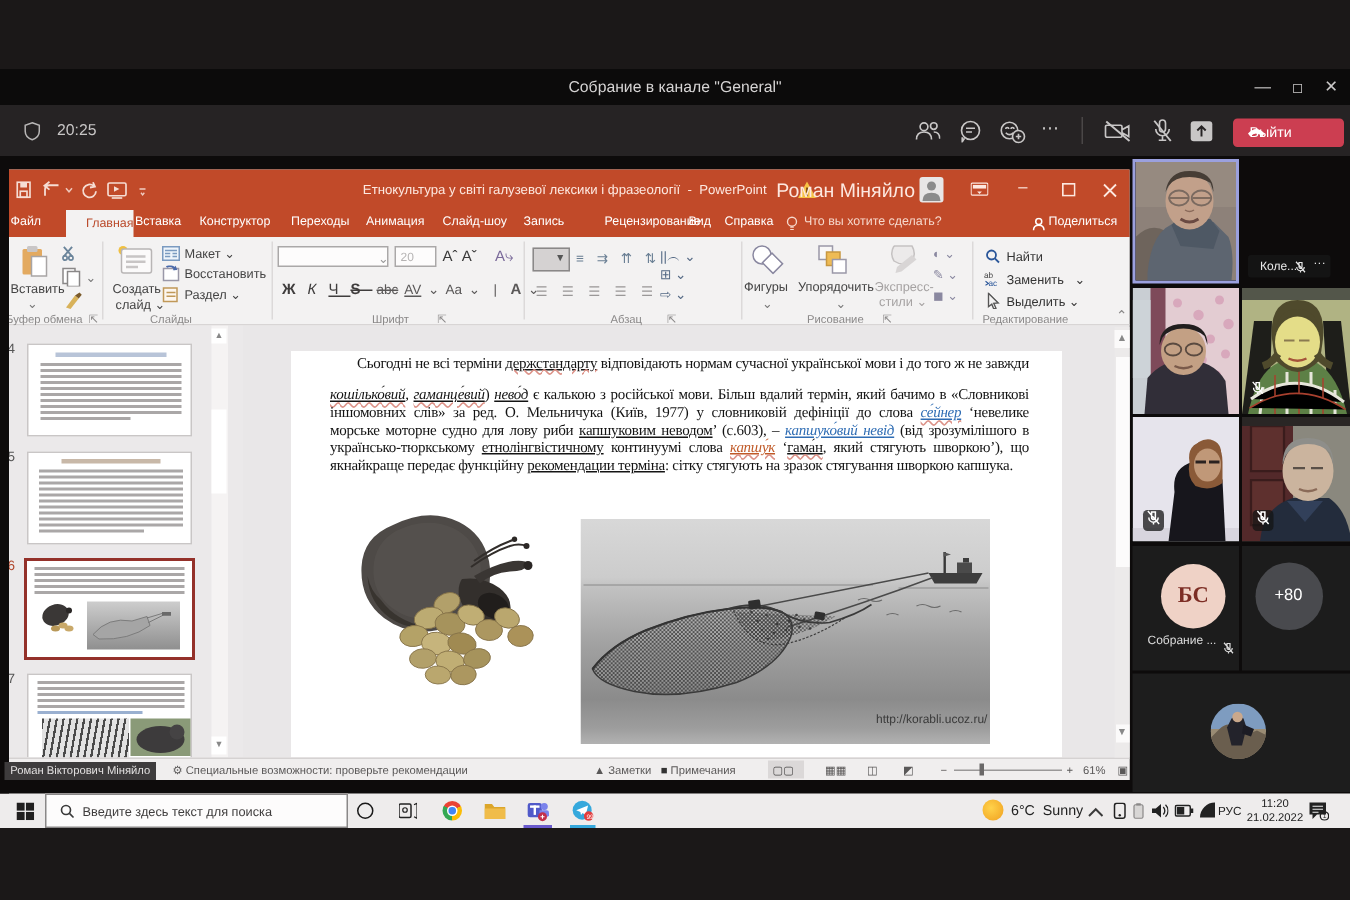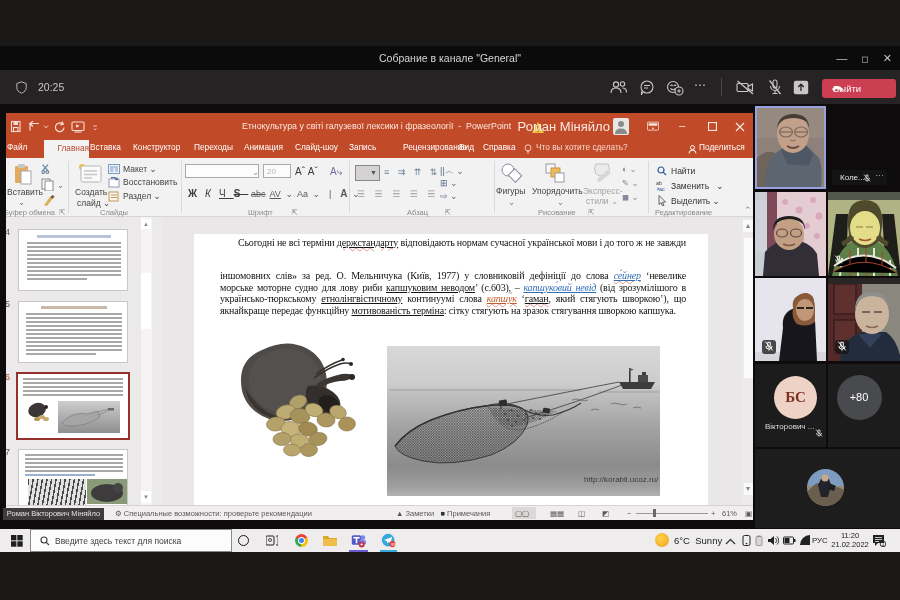--- a/index.html
+++ b/index.html
@@ -369,24 +369,25 @@
       </div>
 
       <div class="abs" style="left:141px;top:0;width:11px;height:288px;background:#f5f3f3"></div>
       <div class="abs" style="left:141px;top:2px;width:10px;height:10px;background:#fff;color:#888;font-size:6px;text-align:center;line-height:10px">▲</div>
       <div class="abs" style="left:141px;top:56px;width:10px;height:56px;background:#fff"></div>
       <div class="abs" style="left:141px;top:274px;width:10px;height:12px;background:#fff;color:#888;font-size:6px;text-align:center;line-height:12px">▼</div>
     </div>
     <div class="abs" id="editor">
       <div class="abs" id="slide">
         <div class="sl" style="top:2.7px"><span style="display:inline-block;width:18px"></span>Сьогодні не всі терміни <span class="u"><span class="sq">держстандарту</span></span> відповідають нормам сучасної української мови і до того ж не завжди</div>
+        <div class="sl" style="top:24.4px"><i style="text-decoration:underline"><span class="sq">кошілько́вий</span></i>, <i style="text-decoration:underline"><span class="sq">гаманце́вий</span></i>) <i style="text-decoration:underline">нево́д</i> є калькою з російської мови. Більш вдалий термін, який бачимо в «Словникові</div>
         <div class="sl" style="top:36.3px">іншомовних слів» за ред. О. Мельничука (Київ, 1977) у словниковій дефініції до слова <i class="bu"><span class="sq">се́йнер</span></i> ‘невелике</div>
         <div class="sl" style="top:47.7px">морське моторне судно для лову риби <span class="u">капшуковим неводом</span>’ (с.603), – <i class="bu">капшуко́вий невід</i> (від зрозумілішого в</div>
         <div class="sl" style="top:59px">українсько-тюркському <span class="u">етнолінгвістичному</span> континуумі слова <i class="ou"><span class="sq">капшу́к</span></i> ‘<span class="u"><span class="sq">гама́н</span></span>, який стягують шворкою’), що</div>
-        <div class="sl" style="top:70.7px;text-align-last:left">якнайкраще передає функційну <span class="u">мотивованість терміна</span>: сітку стягують на зразок стягування шворкою капшука.</div>
+        <div class="sl" style="top:70.7px;text-align-last:left">якнайкраще передає функційну <span class="u">рекомендации терміна</span>: сітку стягують на зразок стягування шворкою капшука.</div>
 
         <svg class="abs" style="left:40px;top:106px" width="132" height="124" viewBox="0 0 132 124">
           <g>
             <path d="M28 10 Q52 -2 72 8 Q88 16 92 34 Q95 50 87 62 Q76 76 58 80 Q38 84 22 72 Q6 60 7 38 Q8 18 28 10 Z" fill="#4e4a47"></path>
             <path d="M30 14 Q50 4 68 12 Q82 19 86 34 Q88 46 82 56 Q72 68 56 72 Q40 75 27 65 Q14 55 15 38 Q16 22 30 14 Z" fill="#57534f" opacity="0.75"></path>
             <path d="M20 60 Q30 74 50 78 Q38 80 26 72 Q12 62 11 44 Q13 54 20 60 Z" fill="#38342f"></path>
             <path d="M74 46 Q88 44 99 52 Q108 59 106 68 Q102 78 88 75 Q76 70 72 58 Q71 50 74 46 Z" fill="#332f2c"></path>
             <ellipse cx="95" cy="64" rx="11" ry="8" fill="#211e1c" transform="rotate(28 95 64)"></ellipse>
             <path d="M82 44 Q96 36 108 34 Q116 33 119 36 Q116 41 106 41 Q94 42 86 49 Z" fill="#3a3633"></path>
             <circle cx="118" cy="37" r="3" fill="#2a2624"></circle>
@@ -602,21 +603,21 @@
       <path d="M34 34 h8 m4 0 h8" stroke="#5a5048" stroke-width="1.5"></path>
       <path d="M38 48 q6 3 12 0" stroke="#8a6a58" stroke-width="1.5" fill="none"></path>
     </svg>
     <div class="abs micbadge2" style="left:7px;bottom:7px"><svg width="10" height="10" viewBox="0 0 8 8">
             <path d="M3 1 h2 v3 a1 1 0 0 1 -2 0 z M1.5 4 a2.5 2.5 0 0 0 5 0 M4 6.5 v1.2 M1 0.5 l6 7" stroke="#fff" stroke-width="0.8" fill="none"></path>
           </svg></div>
   </div>
 
   <div class="tile" style="left:755px;top:363.5px;width:70.5px;height:83px;background:#1c1c1c">
     <div class="abs" style="left:19px;top:12px;width:43px;height:43px;border-radius:50%;background:#efd2c6;text-align:center;line-height:43px;font-size:15px;color:#7c2d24;font-family:'Liberation Serif',serif;font-weight:bold">БС</div>
-    <div class="abs" style="left:10px;top:58px;color:#dcdcdc;font-size:8px">Вікторович ...</div>
+    <div class="abs" style="left:10px;top:58px;color:#dcdcdc;font-size:8px">Собрание ...</div>
     <div class="abs" style="left:60px;top:59px"><svg width="8" height="8" viewBox="0 0 8 8">
             <path d="M3 1 h2 v3 a1 1 0 0 1 -2 0 z M1.5 4 a2.5 2.5 0 0 0 5 0 M4 6.5 v1.2 M1 0.5 l6 7" stroke="#ddd" stroke-width="0.8" fill="none"></path>
           </svg></div>
   </div>
   <div class="tile" style="left:827.5px;top:363.5px;width:72.5px;height:83px;background:#1c1c1c">
     <div class="abs" style="left:9px;top:11px;width:45px;height:45px;border-radius:50%;background:#494a4e;text-align:center;line-height:45px;font-size:11px;color:#fff">+80</div>
   </div>
 
   <div class="tile" style="left:755px;top:448.5px;width:145px;height:79.5px;background:#1d1d1d">
     <div class="abs" style="left:52px;top:20px;width:37px;height:37px;border-radius:50%;overflow:hidden">

